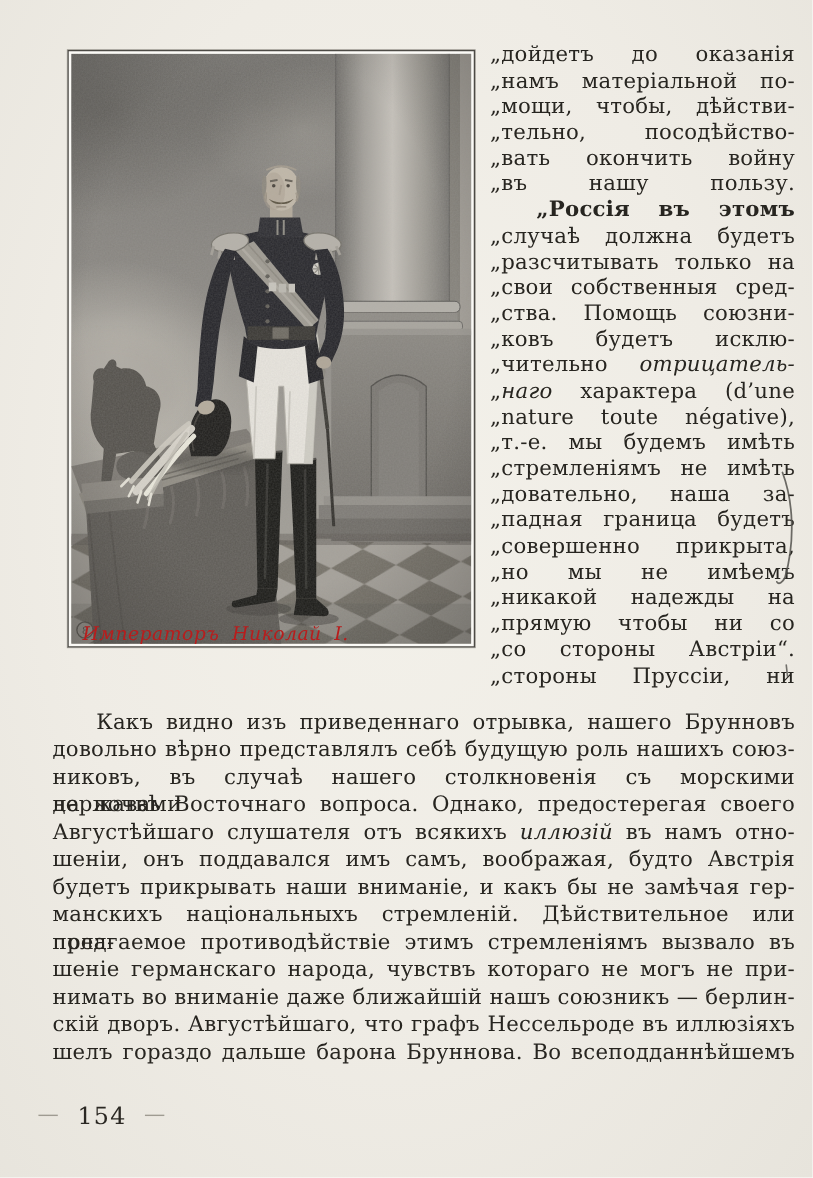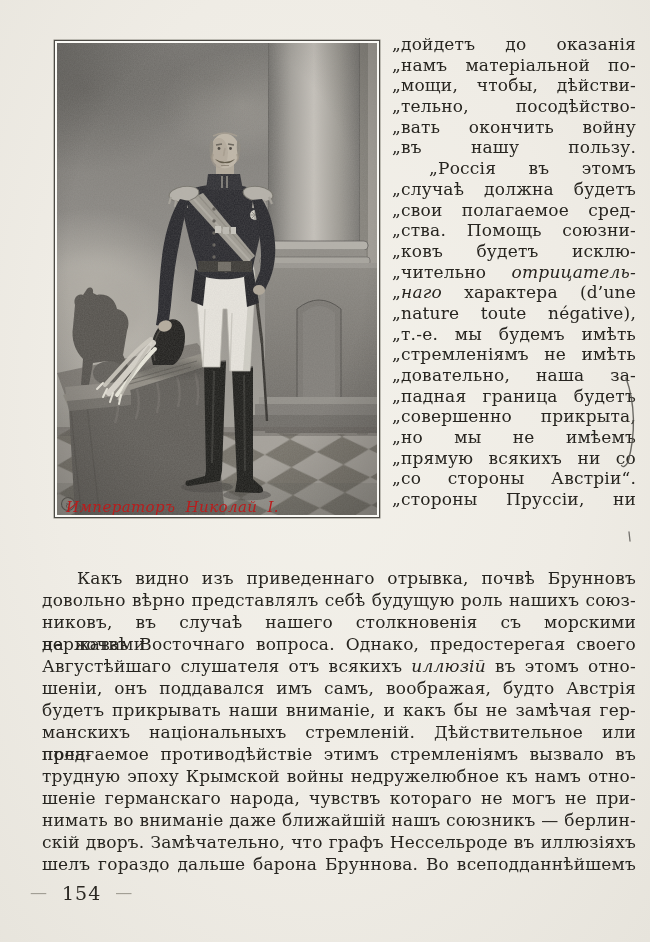--- a/index.html
+++ b/index.html
@@ -23,21 +23,21 @@
   }
   .quote-col{
     position:absolute;left:392px;top:34px;width:244px;
     font-size:17px;
   }
   .quote-col .tline{
     line-height:20.7px;height:20.7px;overflow:visible;
     text-align:justify;text-align-last:justify;
     letter-spacing:0.2px;white-space:normal;
   }
-  .quote-col .tline.indent{padding-left:37px;}
+  .quote-col .tline.indent{padding-left:37px;font-weight:bold;}
   .main-par{
     position:absolute;left:42px;top:567px;width:594px;
     font-size:17px;
   }
   .main-par .tline{
     line-height:22px;height:22px;
     text-align:justify;text-align-last:justify;
     letter-spacing:0.2px;
   }
   .main-par .tline.indent{padding-left:35px;}
@@ -269,54 +269,55 @@
 
   <div class="quote-col" id="quote-col">
       <div class="tline"><span>„дойдетъ до оказанія</span></div>
       <div class="tline"><span>„намъ матеріальной по-</span></div>
       <div class="tline"><span>„мощи, чтобы, дѣйстви-</span></div>
       <div class="tline"><span>„тельно, посодѣйство-</span></div>
       <div class="tline"><span>„вать окончить войну</span></div>
       <div class="tline"><span>„въ нашу пользу.</span></div>
       <div class="tline indent"><span>„Россія въ этомъ</span></div>
       <div class="tline"><span>„случаѣ должна будетъ</span></div>
-      <div class="tline"><span>„свои полагаемое сред-</span></div>
+      <div class="tline"><span>„разсчитывать только на</span></div>
+      <div class="tline"><span>„свои собственныя сред-</span></div>
       <div class="tline"><span>„ства. Помощь союзни-</span></div>
       <div class="tline"><span>„ковъ будетъ исклю-</span></div>
       <div class="tline"><span>„чительно </span><em>отрицатель-</em></div>
       <div class="tline"><span>„</span><em>наго</em><span> характера (d’une</span></div>
       <div class="tline"><span>„nature toute négative),</span></div>
       <div class="tline"><span>„т.-е. мы будемъ имѣть</span></div>
       <div class="tline"><span>„стремленіямъ не имѣть</span></div>
       <div class="tline"><span>„довательно, наша за-</span></div>
       <div class="tline"><span>„падная граница будетъ</span></div>
       <div class="tline"><span>„совершенно прикрыта,</span></div>
       <div class="tline"><span>„но мы не имѣемъ</span></div>
-      <div class="tline"><span>„прямую всякихъ ни со</span></div>
+      <div class="tline"><span>„никакой надежды на</span></div>
+      <div class="tline"><span>„прямую чтобы ни со</span></div>
       <div class="tline"><span>„со стороны Австріи“.</span></div>
       <div class="tline"><span>„стороны Пруссіи, ни</span></div>
     </div>
 
   <svg class="margin-marks" viewBox="0 0 36 176">
     <path d="M14 6 C23 30 24 62 16 90 C14 94 11 96 9.5 93.5" fill="none" stroke="#54524e" stroke-width="1.4" stroke-linecap="round" opacity="0.85"></path>
     <path d="M17 160 L18 169" stroke="#54524e" stroke-width="1.3" stroke-linecap="round" opacity="0.8"></path>
   </svg>
 
   <div class="main-par" id="main-par">
-      <div class="tline indent"><span>Какъ видно изъ приведеннаго отрывка, почвѣ Брунновъ</span></div>
+      <div class="tline indent"><span>Какъ видно изъ приведеннаго отрывка, нашего Брунновъ</span></div>
       <div class="tline"><span>довольно вѣрно представлялъ себѣ будущую роль нашихъ союз-</span></div>
       <div class="tline"><span>никовъ, въ случаѣ нашего столкновенія съ морскими державами</span></div>
       <div class="tline"><span>на почвѣ Восточнаго вопроса. Однако, предостерегая своего</span></div>
-      <div class="tline"><span>Августѣйшаго слушателя отъ всякихъ </span><em>иллюзій</em><span> въ этомъ отно-</span></div>
+      <div class="tline"><span>Августѣйшаго слушателя отъ всякихъ </span><em>иллюзій</em><span> въ намъ отно-</span></div>
       <div class="tline"><span>шеніи, онъ поддавался имъ самъ, воображая, будто Австрія</span></div>
       <div class="tline"><span>будетъ прикрывать наши вниманіе, и какъ бы не замѣчая гер-</span></div>
       <div class="tline"><span>манскихъ національныхъ стремленій. Дѣйствительное или пред-</span></div>
       <div class="tline"><span>полагаемое противодѣйствіе этимъ стремленіямъ вызвало въ</span></div>
-      <div class="tline"><span>трудную эпоху Крымской войны недружелюбное къ намъ отно-</span></div>
       <div class="tline"><span>шеніе германскаго народа, чувствъ котораго не могъ не при-</span></div>
       <div class="tline"><span>нимать во вниманіе даже ближайшій нашъ союзникъ — берлин-</span></div>
-      <div class="tline"><span>скій дворъ. Замѣчательно, что графъ Нессельроде въ иллюзіяхъ</span></div>
+      <div class="tline"><span>скій дворъ. Августѣйшаго, что графъ Нессельроде въ иллюзіяхъ</span></div>
       <div class="tline"><span>шелъ гораздо дальше барона Бруннова. Во всеподданнѣйшемъ</span></div>
     </div>
 
   <div class="page-number"><span class="dash">—</span><span>154</span><span class="dash">—</span></div>
 
 </div>
 
 </body></html>

